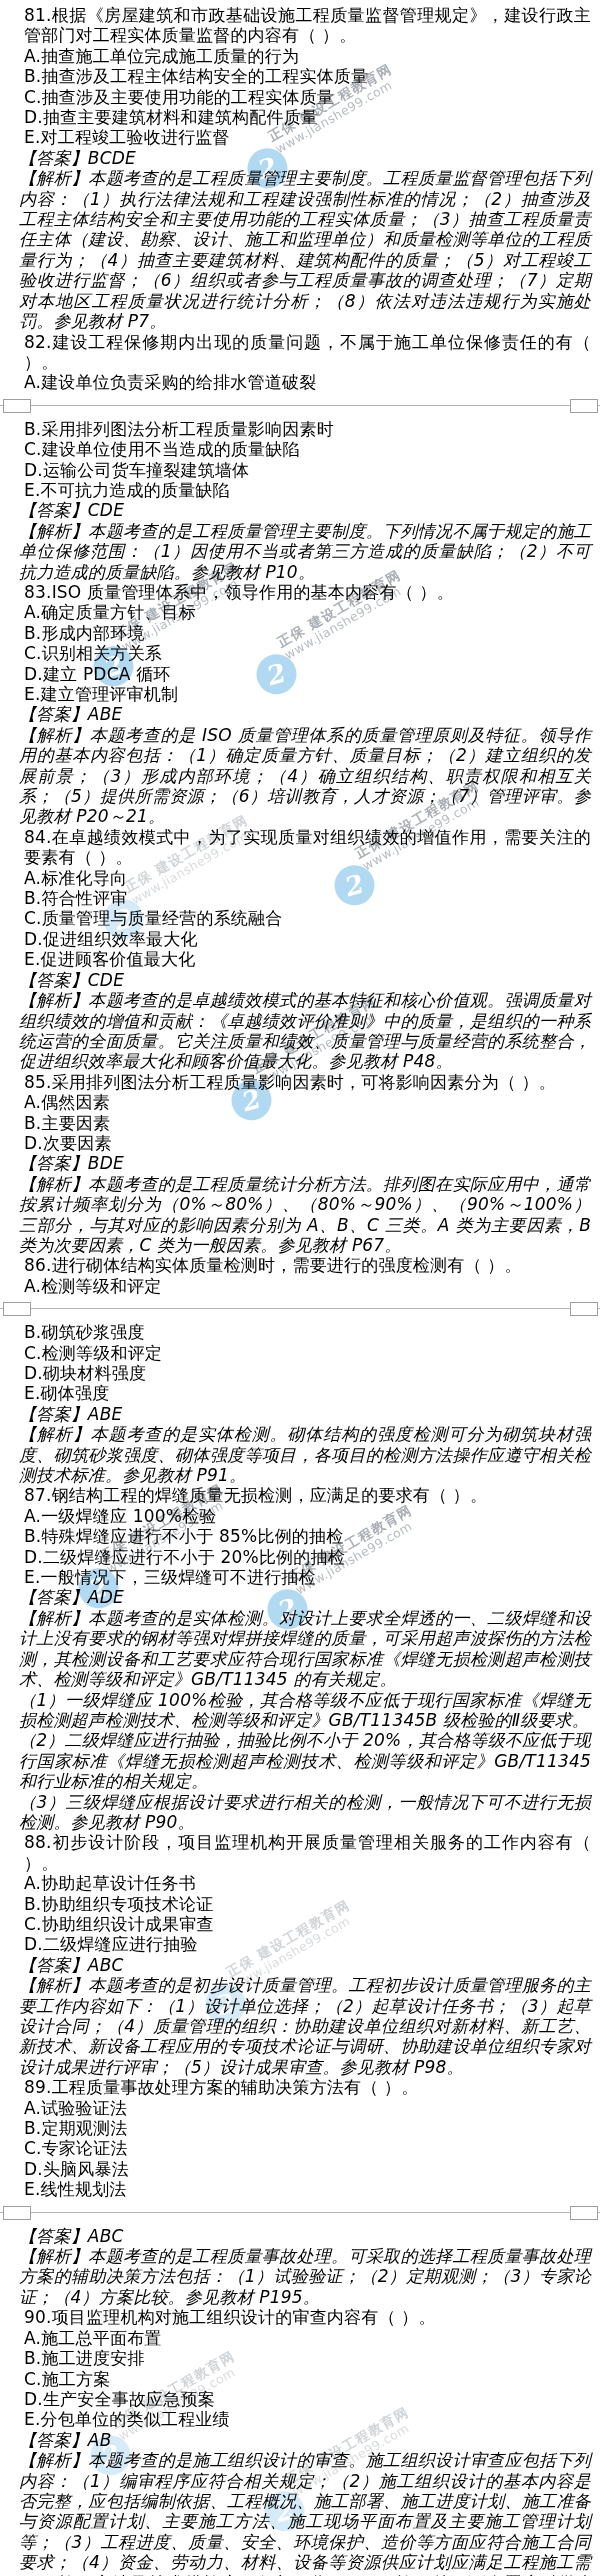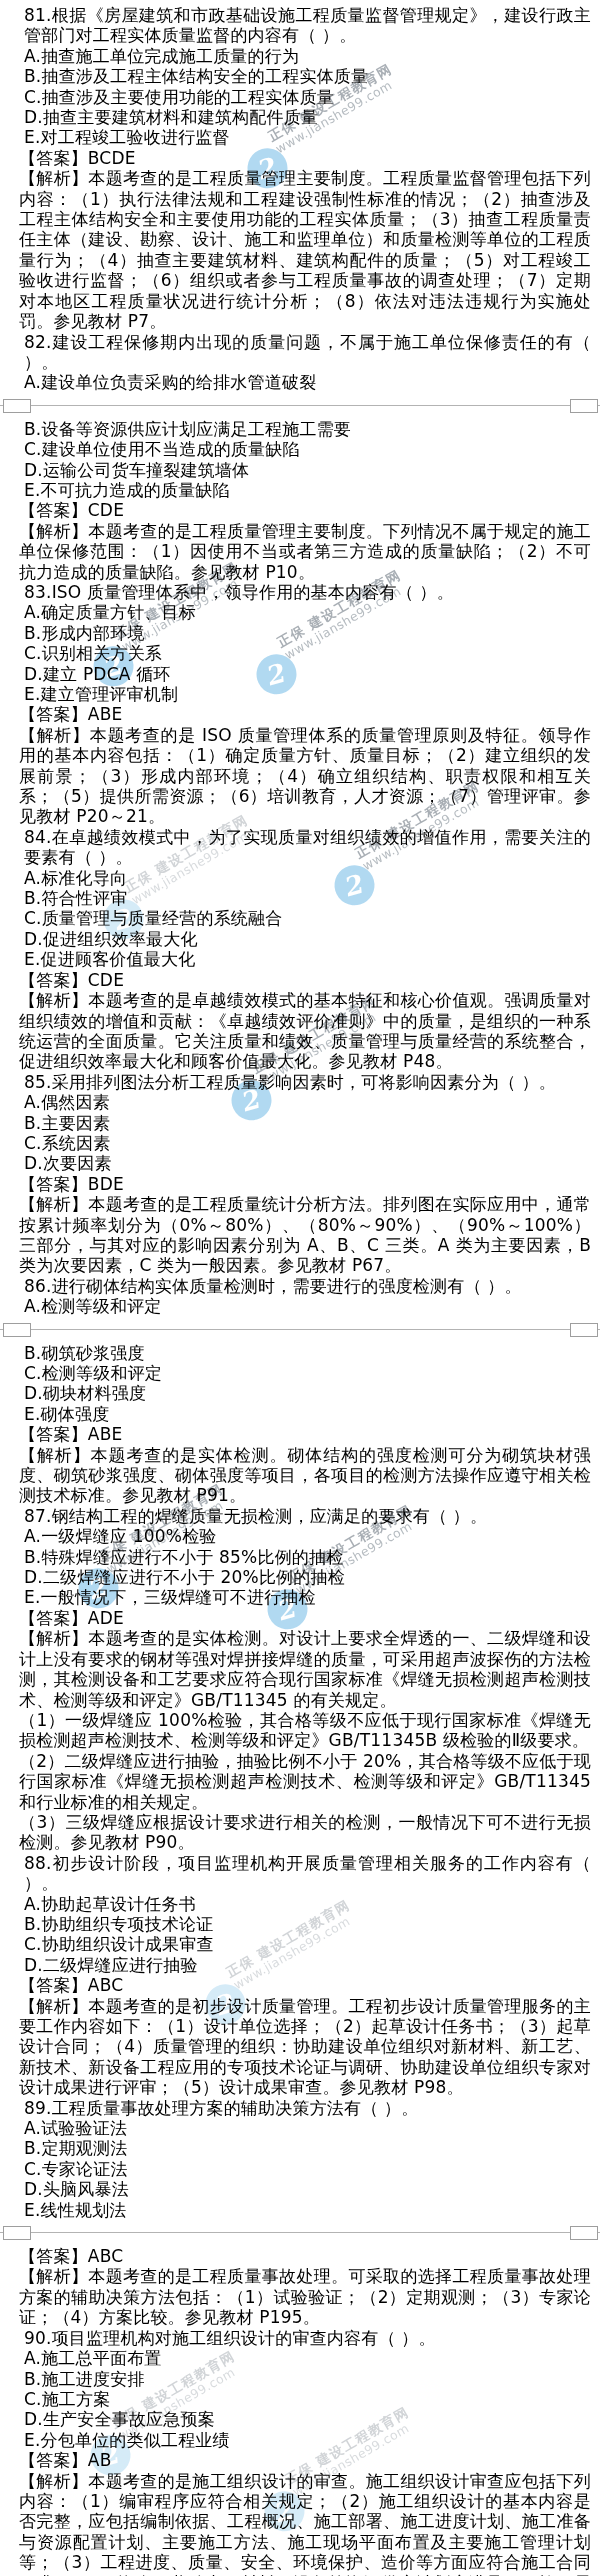--- a/index.html
+++ b/index.html
@@ -58,21 +58,21 @@
     z-index: 1;
     box-sizing: border-box;
     width: 601px;
     padding: 5px 10px 0 24px;
     color: #000;
     font-size: 17px;
     line-height: 20.4px;
     letter-spacing: 0.2px;
   }
   .para { text-align: justify; }
-  .para.answer, .para.explanation { margin-left: -5px; }
+  .para.answer, .para.explanation { margin-left: -5px; font-style: italic; }
 
   
   .pagebreak {
     position: relative;
     height: 26px;
     margin-left: -24px;
     margin-right: -10px;
   }
   .pb-line {
     position: absolute; left: 0; right: 0; top: 12px;
@@ -180,21 +180,21 @@
     <div class="para option">E.对工程竣工验收进行监督</div>
     <div class="para answer">【答案】BCDE</div>
     <div class="para explanation">【解析】本题考查的是工程质量管理主要制度。工程质量监督管理包括下列内容：（1）执行法律法规和工程建设强制性标准的情况；（2）抽查涉及工程主体结构安全和主要使用功能的工程实体质量；（3）抽查工程质量责任主体（建设、勘察、设计、施工和监理单位）和质量检测等单位的工程质量行为；（4）抽查主要建筑材料、建筑构配件的质量；（5）对工程竣工验收进行监督；（6）组织或者参与工程质量事故的调查处理；（7）定期对本地区工程质量状况进行统计分析；（8）依法对违法违规行为实施处罚。参见教材 P7。</div>
     <div class="para question">82.建设工程保修期内出现的质量问题，不属于施工单位保修责任的有（  ）。</div>
     <div class="para option">A.建设单位负责采购的给排水管道破裂</div>
     <div class="pagebreak">
       <span class="pb-line"></span>
       <span class="pb-box pb-left"></span>
       <span class="pb-box pb-right"></span>
     </div>
-    <div class="para option">B.设备等资源供应计划应满足工程施工需要</div>
+    <div class="para option">B.采用排列图法分析工程质量影响因素时</div>
     <div class="para option">C.建设单位使用不当造成的质量缺陷</div>
     <div class="para option">D.运输公司货车撞裂建筑墙体</div>
     <div class="para option">E.不可抗力造成的质量缺陷</div>
     <div class="para answer">【答案】CDE</div>
     <div class="para explanation">【解析】本题考查的是工程质量管理主要制度。下列情况不属于规定的施工单位保修范围：（1）因使用不当或者第三方造成的质量缺陷；（2）不可抗力造成的质量缺陷。参见教材 P10。</div>
     <div class="para question">83.ISO 质量管理体系中，领导作用的基本内容有（  ）。</div>
     <div class="para option">A.确定质量方针、目标</div>
     <div class="para option">B.形成内部环境</div>
     <div class="para option">C.识别相关方关系</div>
     <div class="para option">D.建立 PDCA 循环</div>
@@ -205,21 +205,20 @@
     <div class="para option">A.标准化导向</div>
     <div class="para option">B.符合性评审</div>
     <div class="para option">C.质量管理与质量经营的系统融合</div>
     <div class="para option">D.促进组织效率最大化</div>
     <div class="para option">E.促进顾客价值最大化</div>
     <div class="para answer">【答案】CDE</div>
     <div class="para explanation">【解析】本题考查的是卓越绩效模式的基本特征和核心价值观。强调质量对组织绩效的增值和贡献：《卓越绩效评价准则》中的质量，是组织的一种系统运营的全面质量。它关注质量和绩效、质量管理与质量经营的系统整合，促进组织效率最大化和顾客价值最大化。参见教材 P48。</div>
     <div class="para question">85.采用排列图法分析工程质量影响因素时，可将影响因素分为（  ）。</div>
     <div class="para option">A.偶然因素</div>
     <div class="para option">B.主要因素</div>
-    <div class="para option">C.系统因素</div>
     <div class="para option">D.次要因素</div>
     <div class="para answer">【答案】BDE</div>
     <div class="para explanation">【解析】本题考查的是工程质量统计分析方法。排列图在实际应用中，通常按累计频率划分为（0%～80%）、（80%～90%）、（90%～100%）三部分，与其对应的影响因素分别为 A、B、C 三类。A 类为主要因素，B 类为次要因素，C 类为一般因素。参见教材 P67。</div>
     <div class="para question">86.进行砌体结构实体质量检测时，需要进行的强度检测有（  ）。</div>
     <div class="para option">A.检测等级和评定</div>
     <div class="pagebreak">
       <span class="pb-line"></span>
       <span class="pb-box pb-left"></span>
       <span class="pb-box pb-right"></span>
     </div>

